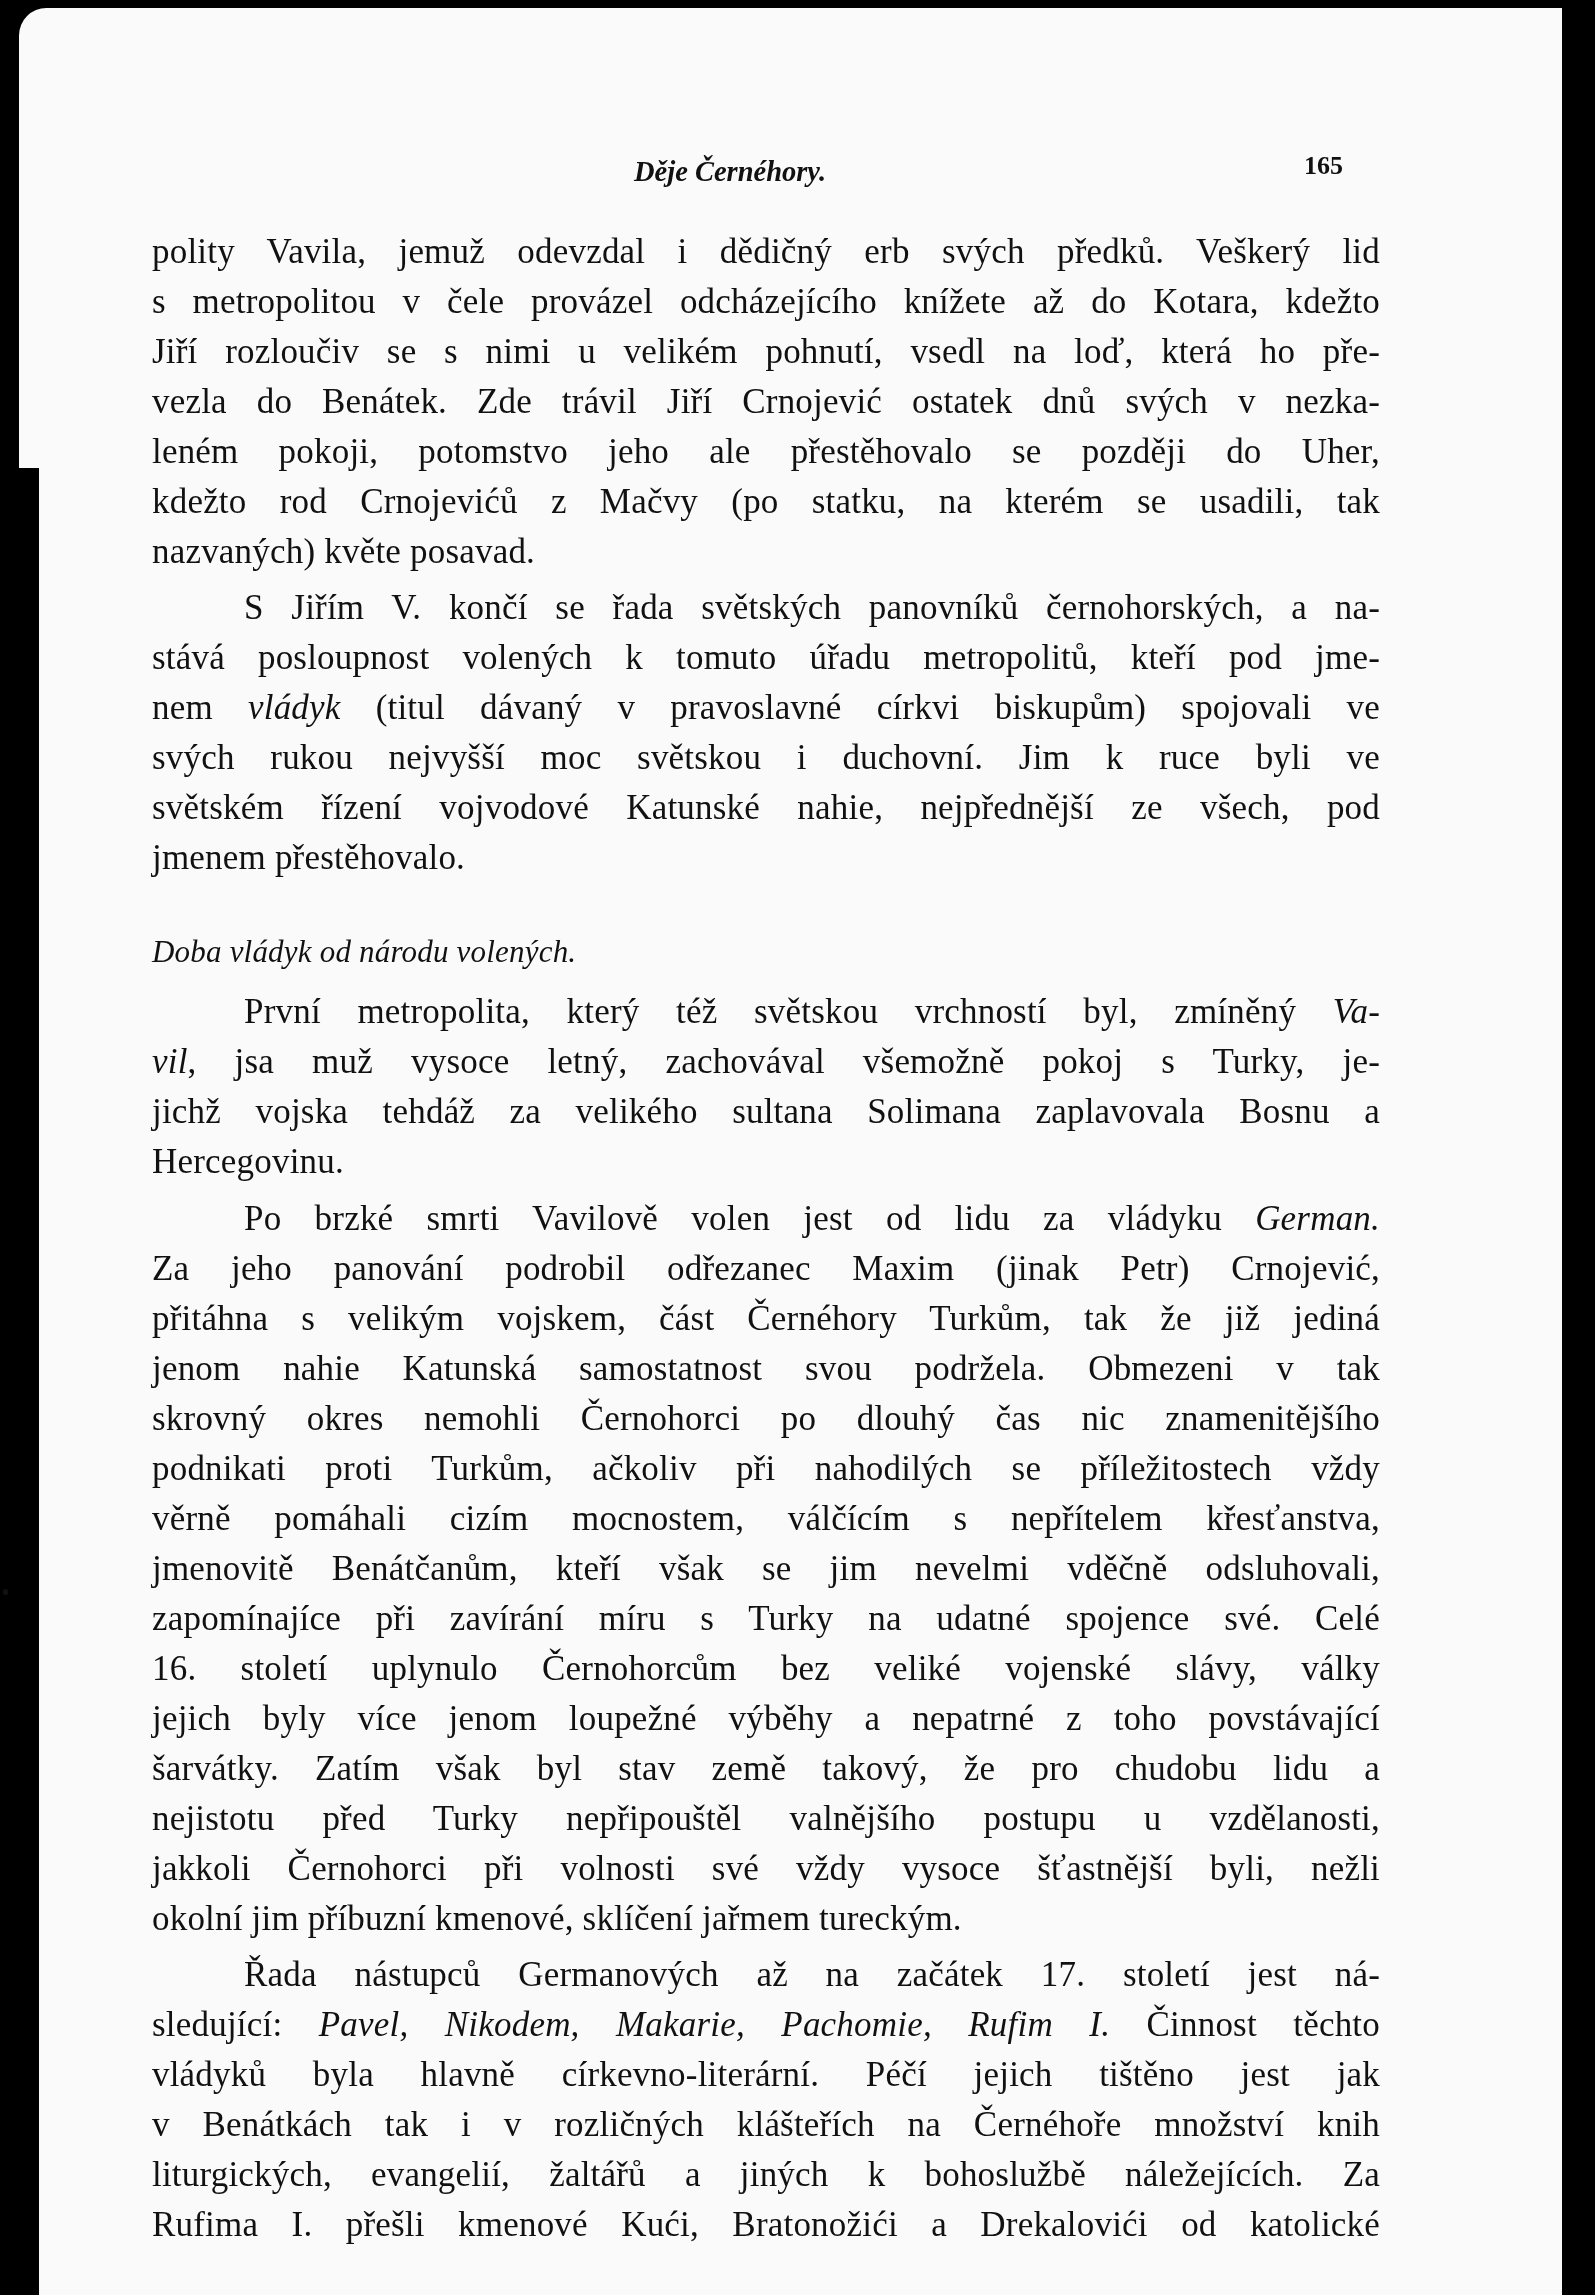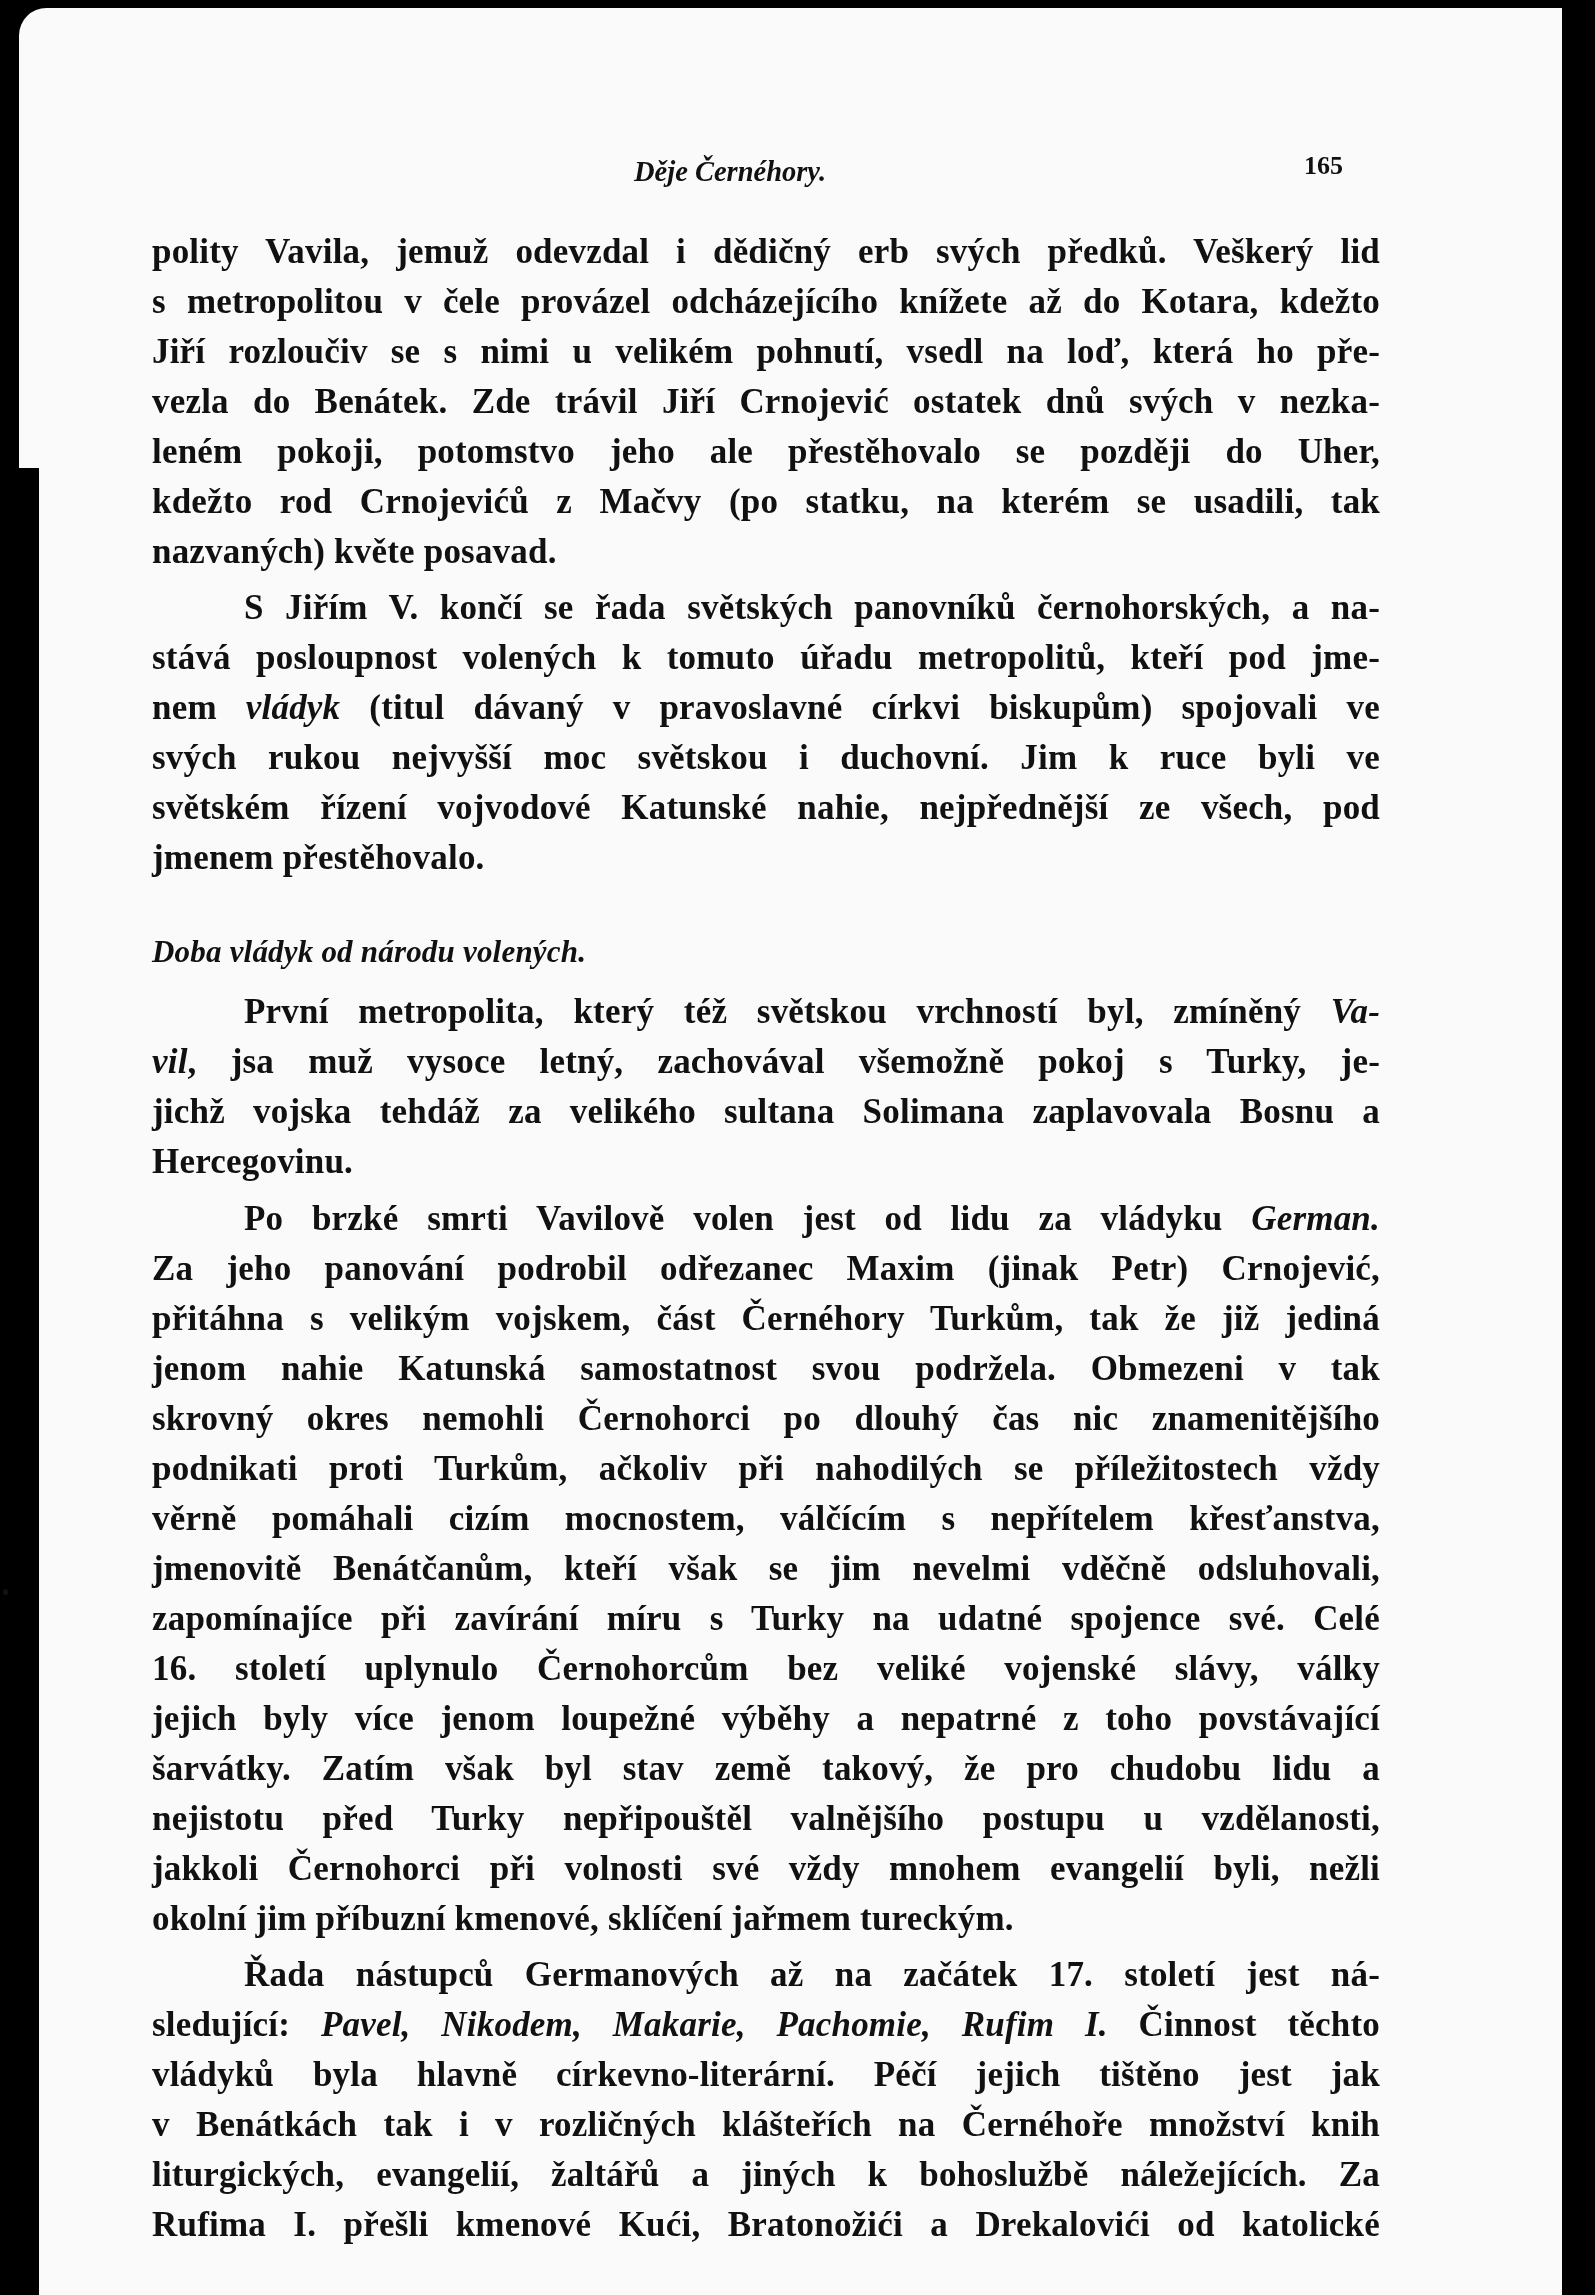--- a/index.html
+++ b/index.html
@@ -30,21 +30,21 @@
     position: absolute; left: 634px; top: 4.6px;
     font-style: italic; font-weight: bold; font-size: 28.5px;
   }
   .page-number {
     position: absolute; left: 1304px; top: 0;
     font-size: 26px; font-weight: bold;
   }
   .body-text {
     position: absolute; left: 152px; top: 227px; width: 1228px;
     font-family: "Liberation Serif", "DejaVu Serif", serif;
-    font-weight: bold; font-size: 35px; line-height: 50px;
+    font-weight: normal; font-size: 35px; line-height: 50px;
     color: #111; text-align: justify; letter-spacing: 0.2px;
   }
   .para { margin: 0; text-indent: 0; }
   .para + .para { margin-top: 6.4px; }
   .section-heading {
     text-align: left; font-style: italic; font-size: 31px;
     margin: 44px 0 10px 0;
   }
   em { font-style: italic; }
   .line { display: block; text-align: justify; text-align-last: justify; white-space: nowrap; }
@@ -98,21 +98,21 @@
         <span class="line">jenom nahie Katunská samostatnost svou podržela. Obmezeni v tak</span>
         <span class="line">skrovný okres nemohli Černohorci po dlouhý čas nic znamenitějšího</span>
         <span class="line">podnikati proti Turkům, ačkoliv při nahodilých se příležitostech vždy</span>
         <span class="line">věrně pomáhali cizím mocnostem, válčícím s nepřítelem křesťanstva,</span>
         <span class="line">jmenovitě Benátčanům, kteří však se jim nevelmi vděčně odsluhovali,</span>
         <span class="line">zapomínajíce při zavírání míru s Turky na udatné spojence své. Celé</span>
         <span class="line">16. století uplynulo Černohorcům bez veliké vojenské slávy, války</span>
         <span class="line">jejich byly více jenom loupežné výběhy a nepatrné z toho povstávající</span>
         <span class="line">šarvátky. Zatím však byl stav země takový, že pro chudobu lidu a</span>
         <span class="line">nejistotu před Turky nepřipouštěl valnějšího postupu u vzdělanosti,</span>
-        <span class="line">jakkoli Černohorci při volnosti své vždy mnohem evangelií byli, nežli</span>
+        <span class="line">jakkoli Černohorci při volnosti své vždy vysoce šťastnější byli, nežli</span>
         <span class="line last">okolní jim příbuzní kmenové, sklíčení jařmem tureckým.</span>
       </div>
       <div class="para">
         <span class="line indent">Řada nástupců Germanových až na začátek 17. století jest ná-</span>
         <span class="line">sledující: <em>Pavel, Nikodem, Makarie, Pachomie, Rufim I.</em> Činnost těchto</span>
         <span class="line">vládyků byla hlavně církevno-literární. Péčí jejich tištěno jest jak</span>
         <span class="line">v Benátkách tak i v rozličných klášteřích na Černéhoře množství knih</span>
         <span class="line">liturgických, evangelií, žaltářů a jiných k bohoslužbě náležejících. Za</span>
         <span class="line">Rufima I. přešli kmenové Kući, Bratonožići a Drekalovići od katolické</span>
       </div>

